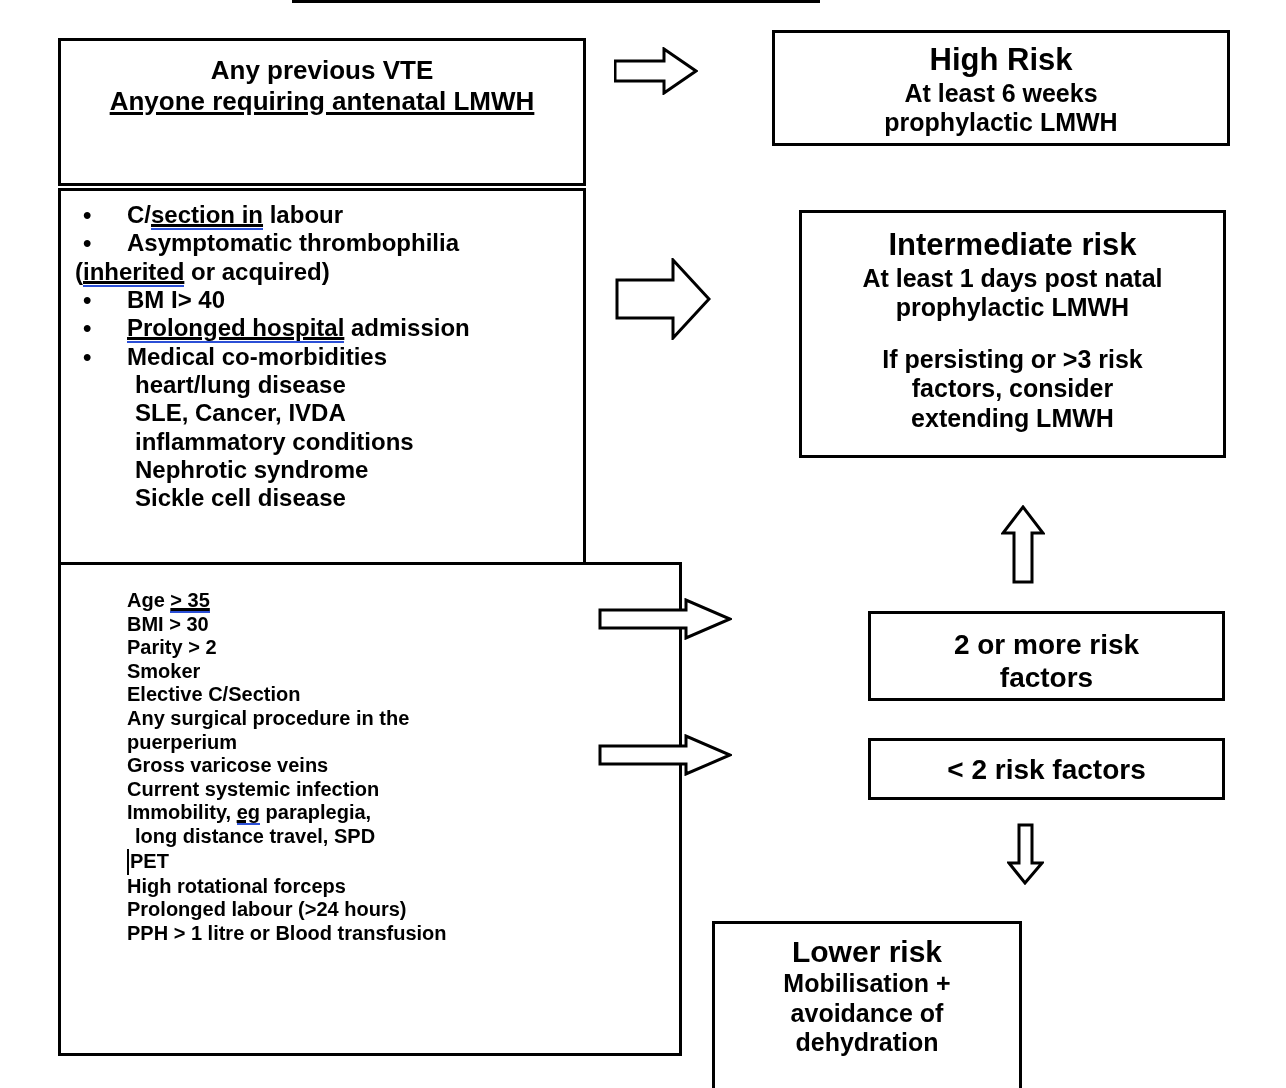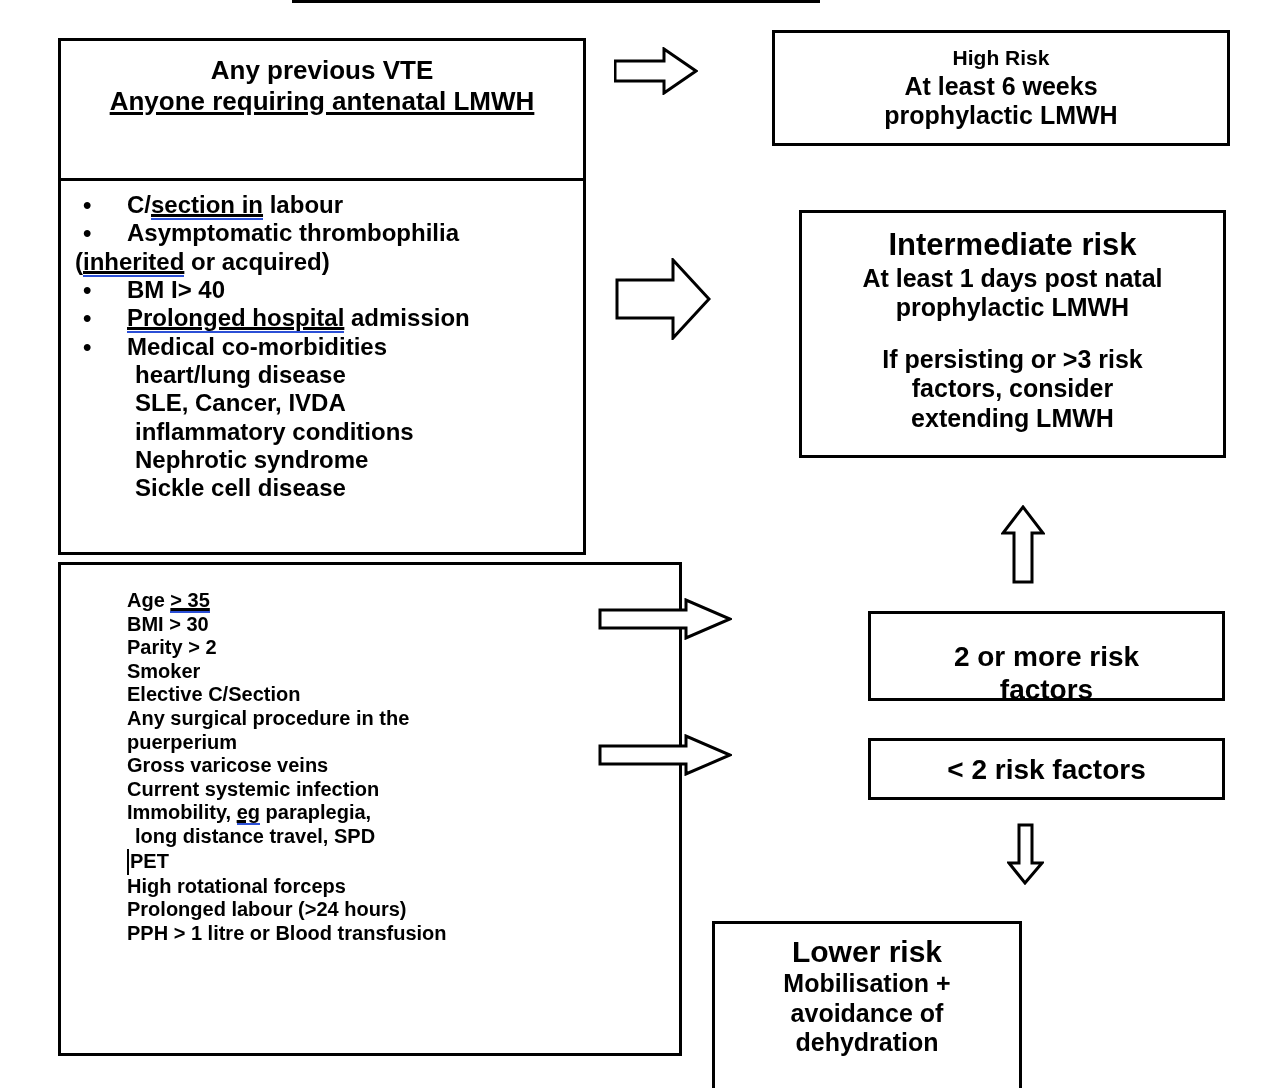--- a/index.html
+++ b/index.html
@@ -46,21 +46,21 @@
     font-size: 26px;
     padding-top: 14px;
   }
   #box-previous-vte .l2 {
     text-decoration: underline;
     text-decoration-thickness: 3px;
     text-underline-offset: 2px;
   }
 
   #box-intermediate-criteria {
-    left: 38px; top: 178px; width: 528px; height: 377px;
+    left: 38px; top: 188px; width: 528px; height: 377px;
     font-size: 24px;
     padding: 10px 6px 0 8px;
   }
   #box-intermediate-criteria .bullet-row {
     display: block;
     white-space: nowrap;
     padding-left: 6px;
   }
   #box-intermediate-criteria .dot {
     display: inline-block;
@@ -101,34 +101,34 @@
     vertical-align: -7px;
     margin-right: 1px;
   }
 
   
   #box-high-risk {
     left: 752px; top: 30px; width: 458px; height: 116px;
     font-size: 25px;
     padding-top: 9px;
   }
-  #box-high-risk .hd { font-size: 21px; }
+  #box-high-risk .hd { font-size: 31px; }
 
   #box-intermediate-risk {
     left: 779px; top: 210px; width: 427px; height: 248px;
     font-size: 25px;
     padding-top: 14px;
   }
   #box-intermediate-risk .hd { font-size: 31px; }
   #box-intermediate-risk .gap { display: block; height: 22px; }
 
   #box-two-or-more {
     left: 848px; top: 611px; width: 357px; height: 90px;
     font-size: 28px;
-    padding-top: 26px;
+    padding-top: 14px;
   }
 
   #box-less-than-two {
     left: 848px; top: 738px; width: 357px; height: 62px;
     font-size: 28px;
     padding-top: 12px;
   }
 
   #box-lower-risk {
     left: 692px; top: 921px; width: 310px; height: 189px;

